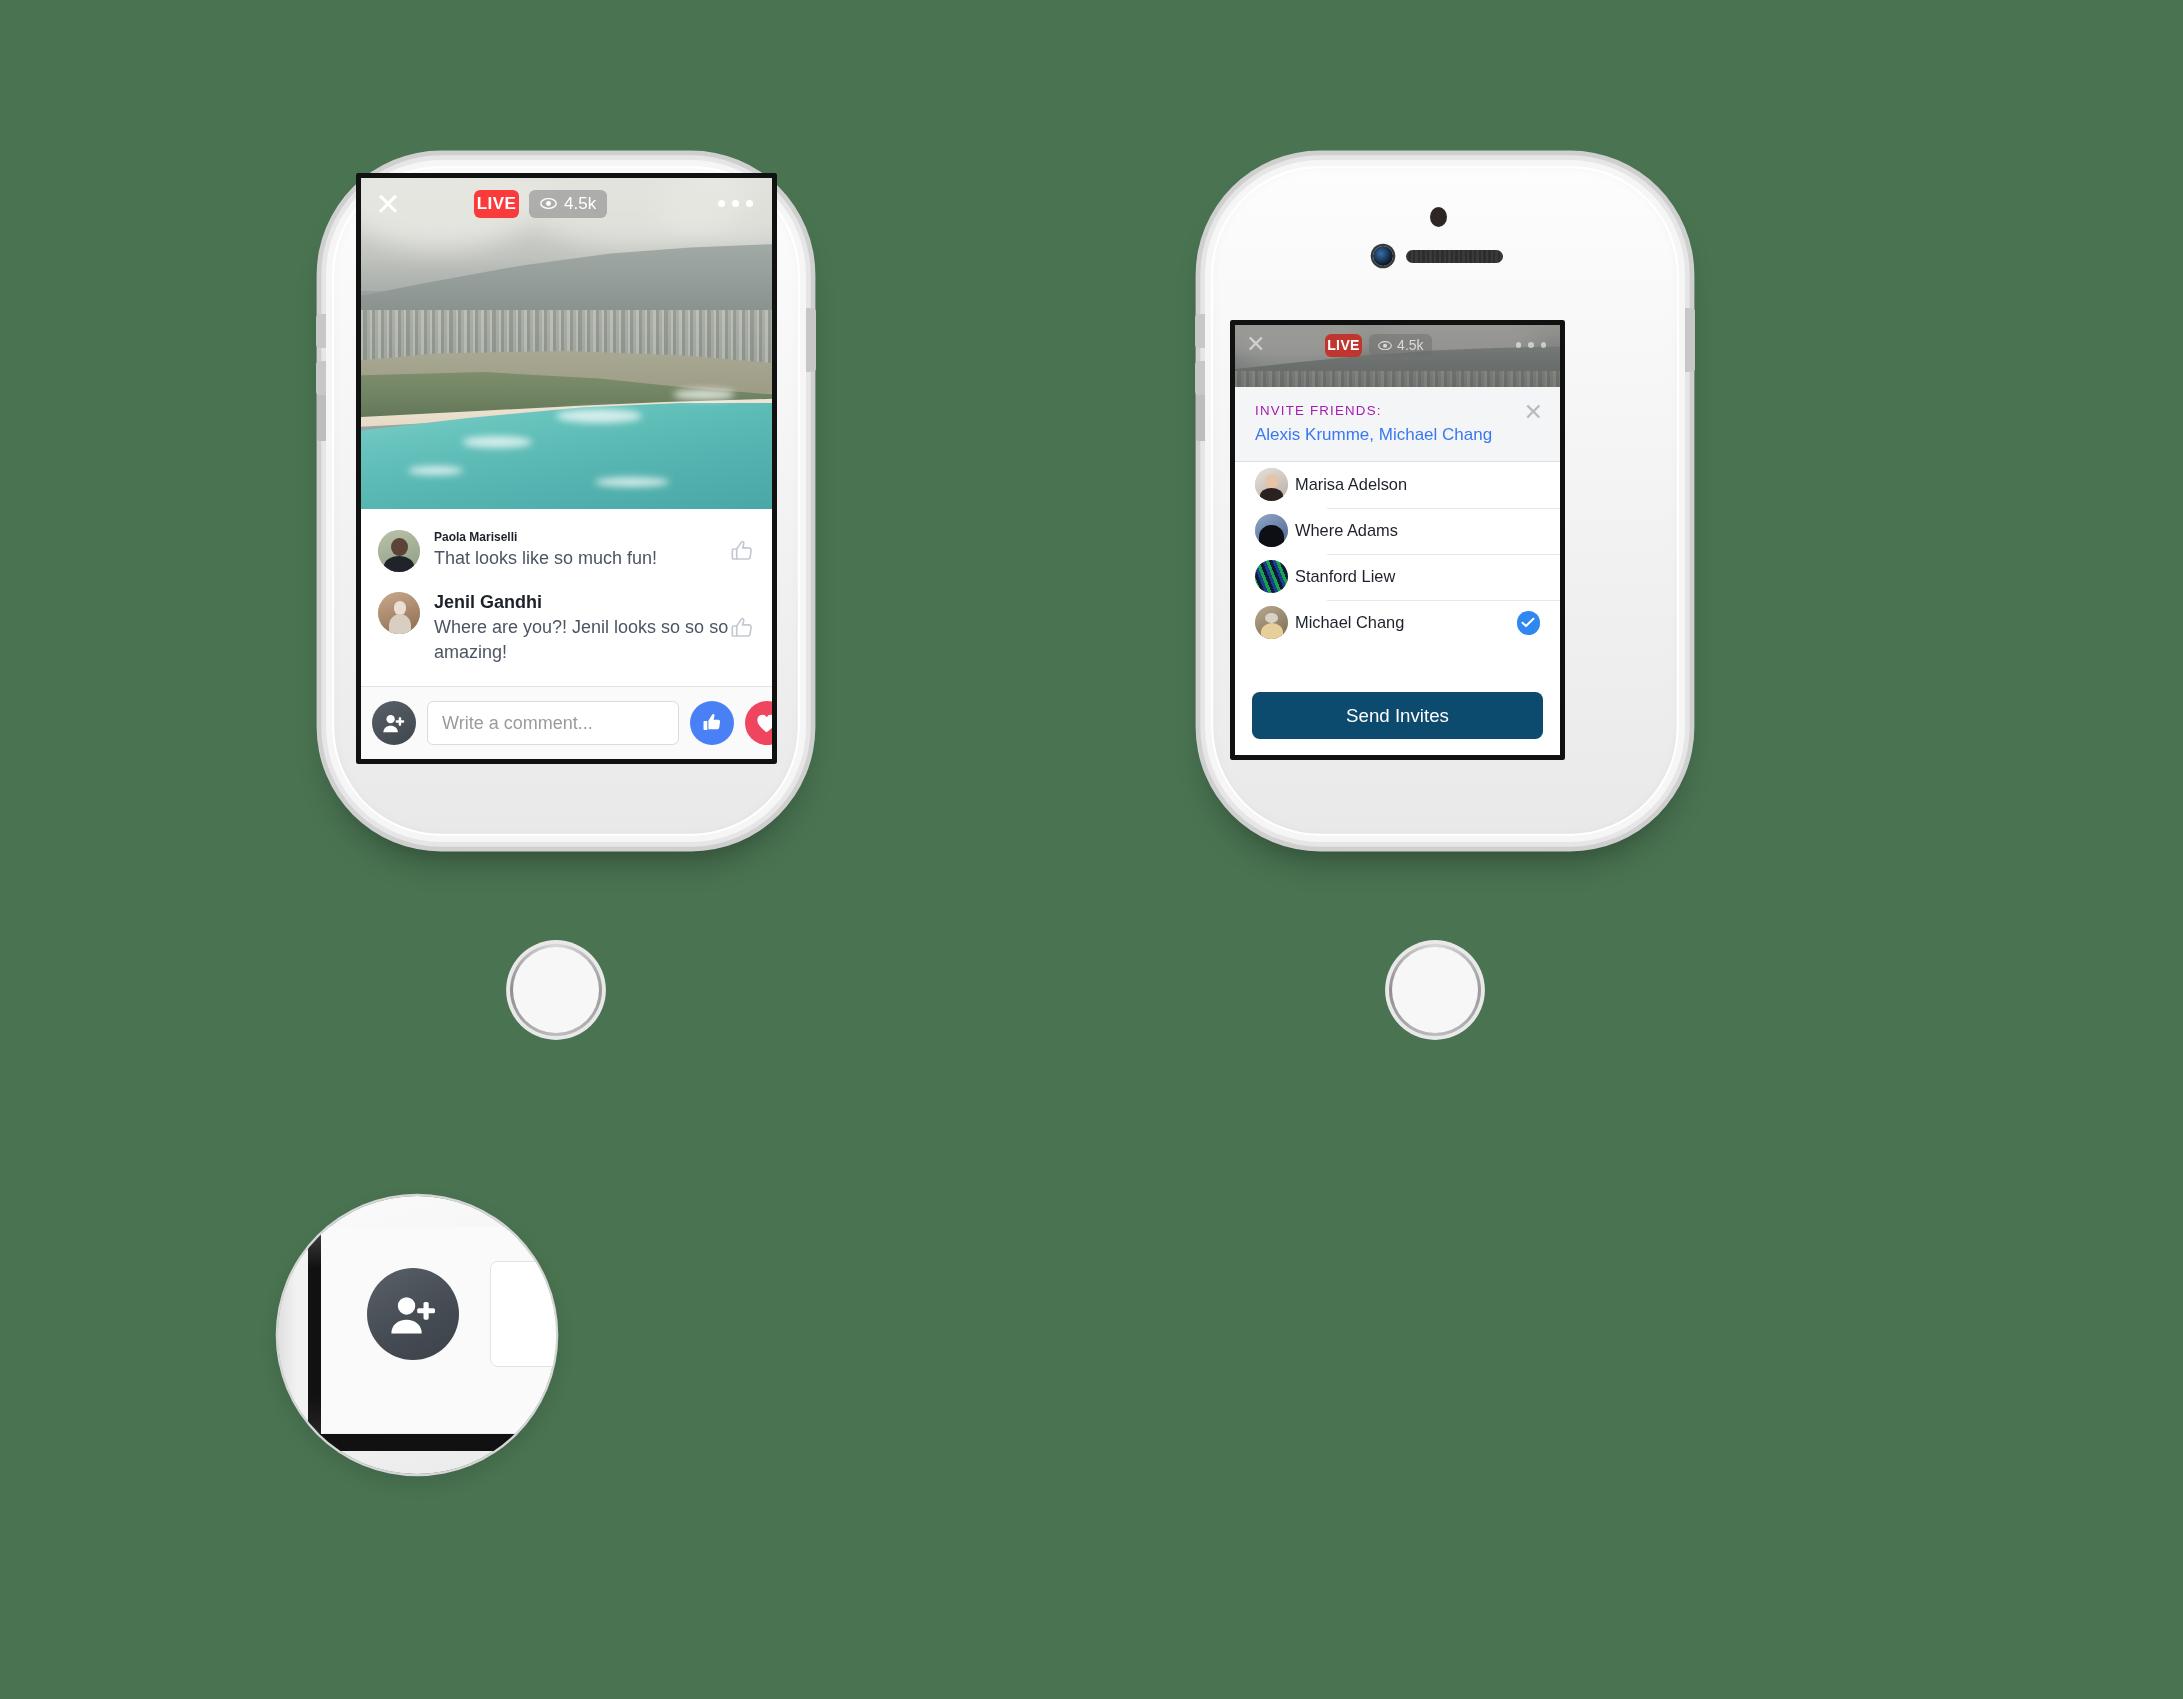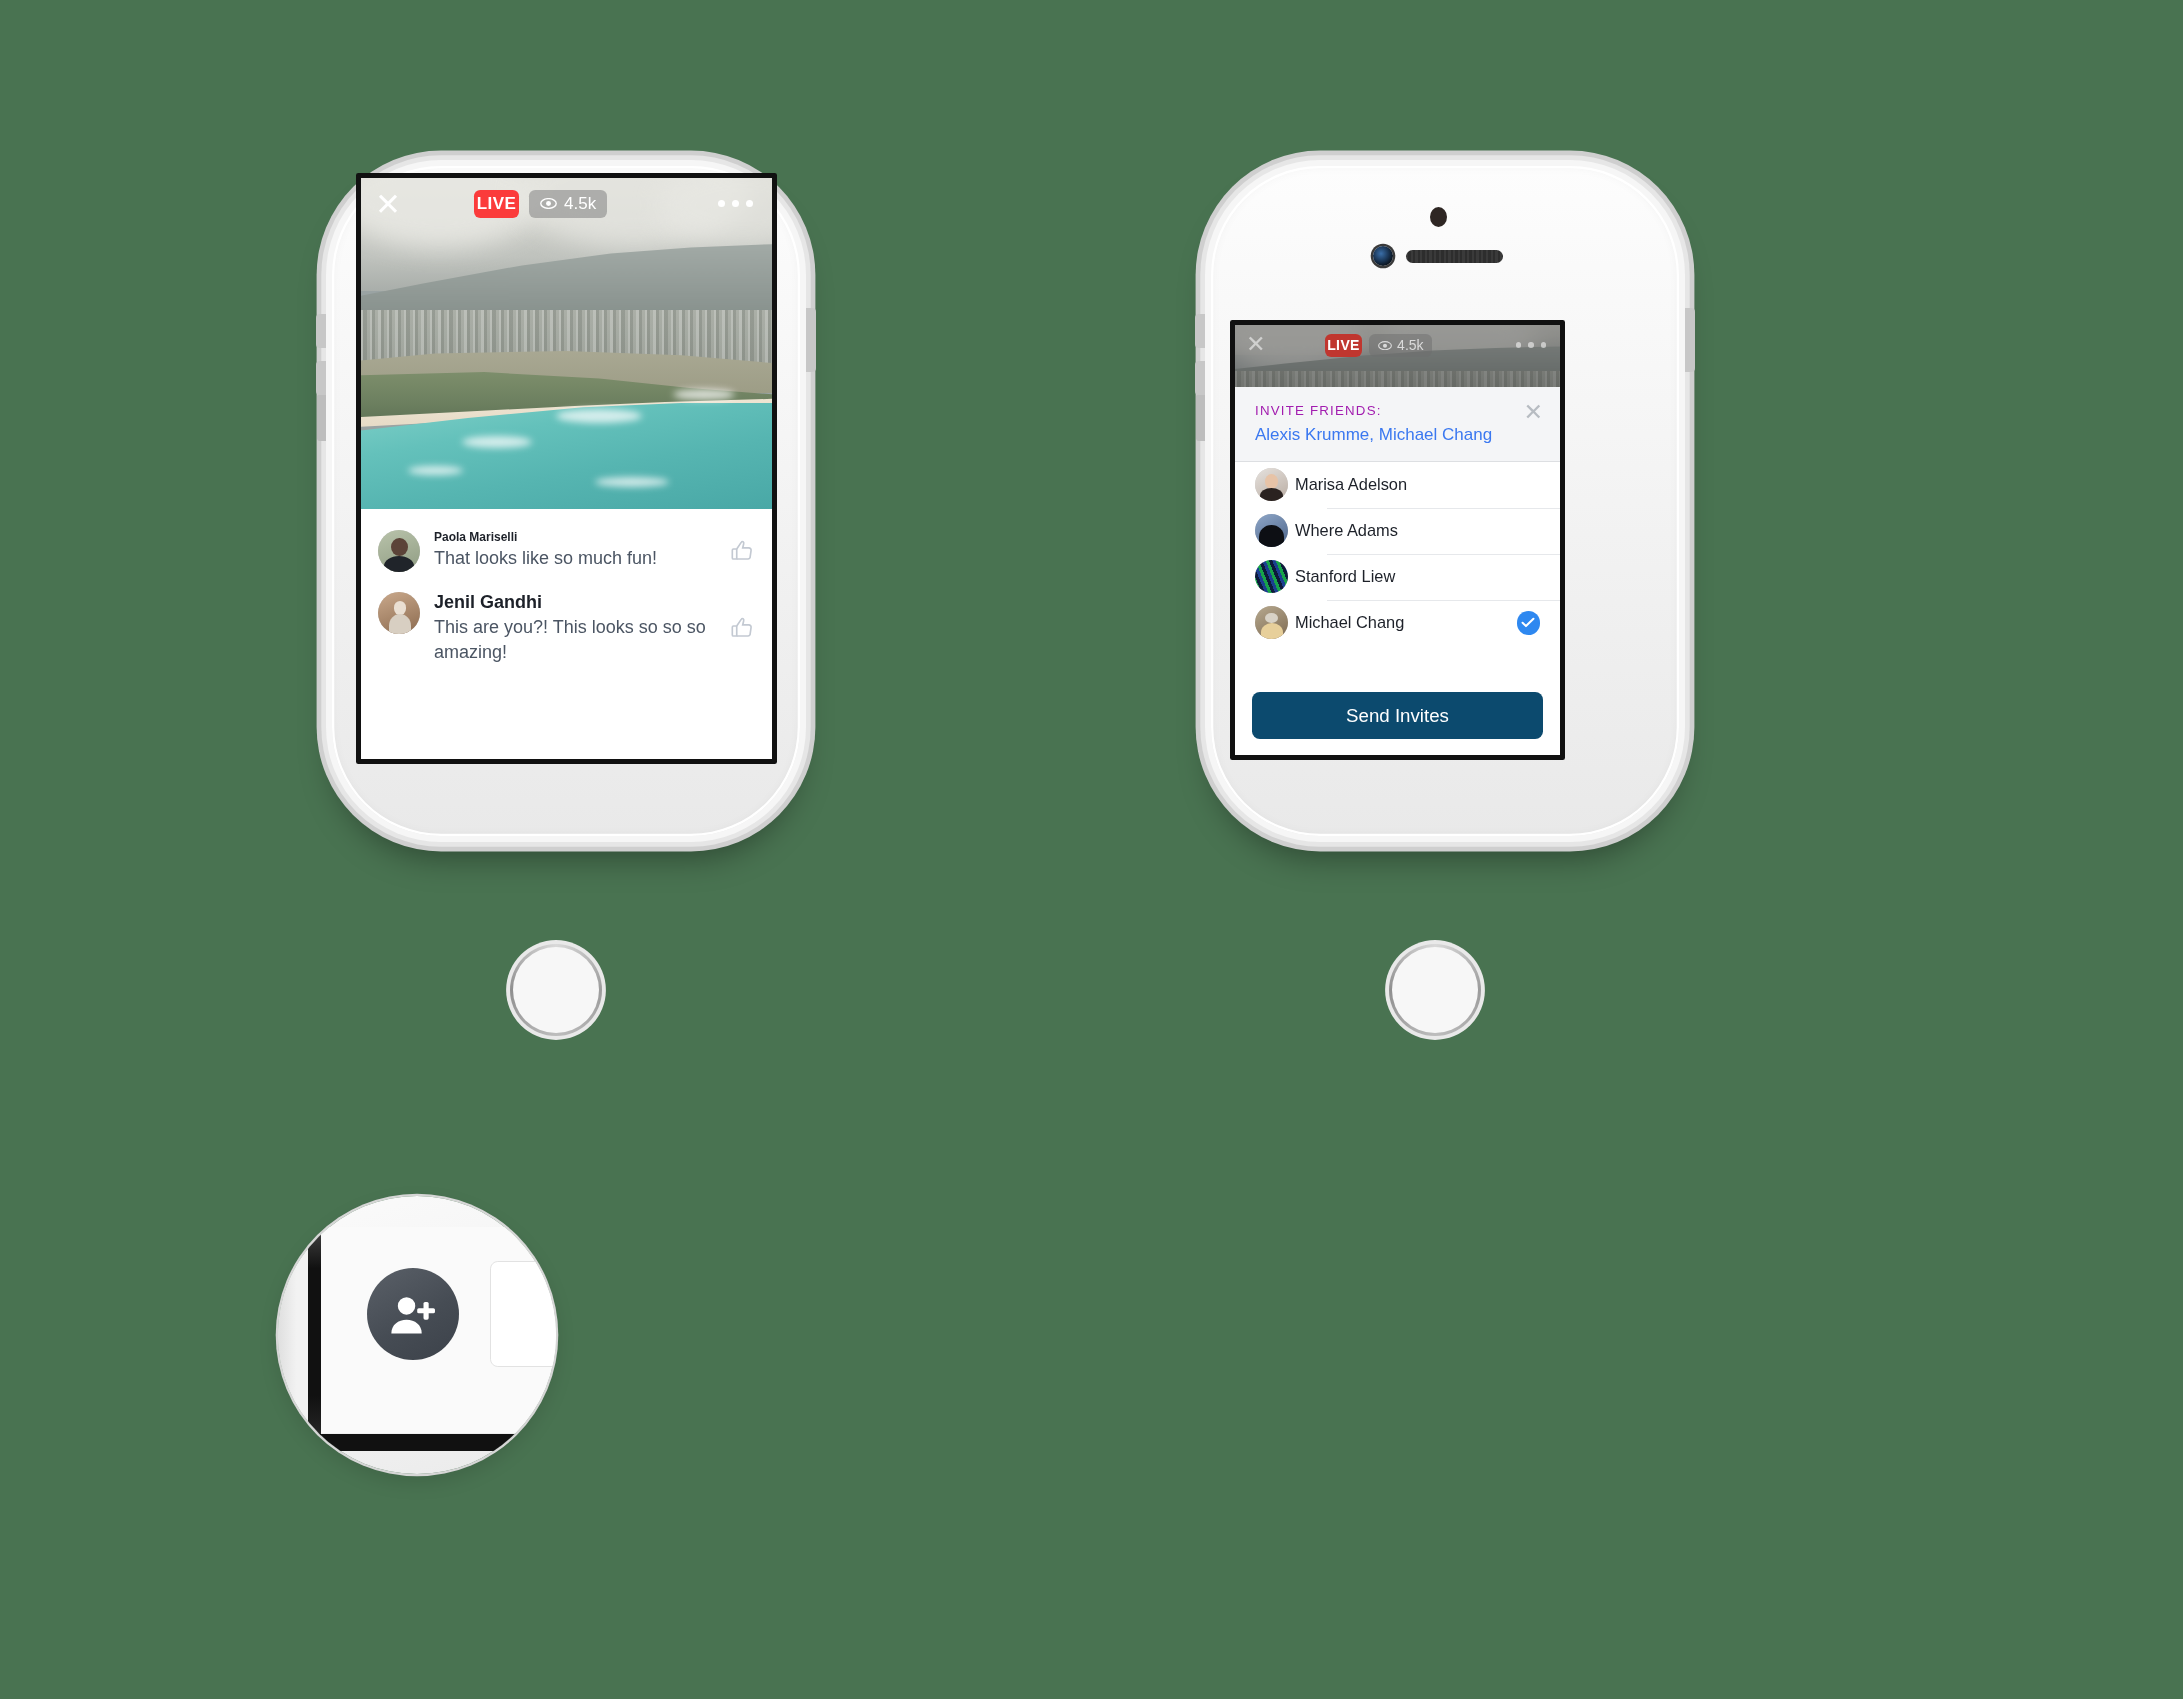--- a/index.html
+++ b/index.html
@@ -240,36 +240,58 @@
       </div>
 
       <div class="comment">
         <div class="avatar" style="width:42px;height:42px;">
           <div class="a-bg" style="background:linear-gradient(160deg,#caa98c 0%,#8b6a4e 100%);"></div>
           <div class="a-head" style="left:15.6px;top:9.4px;width:12.5px;height:13.3px;background:#eadfd2;"></div>
           <div class="a-body" style="left:11px;top:22px;width:22px;height:23.4px;background:#d8cfc2;"></div>
         </div>
         <div class="c-text">
           <div class="c-name" style="font-size:18px;">Jenil Gandhi</div>
-          <div class="c-msg" style="font-size:18px;line-height:1.35;margin-top:2.3px;">This are you?! This looks so so so amazing!</div>
+          <div class="c-msg" style="font-size:18px;line-height:1.35;margin-top:2.3px;">Where are you?! Jenil looks so so so amazing!</div>
         </div>
         <svg class="thumb-outline" width="26.5" height="26.5" viewBox="0 0 24 24" fill="none" stroke="#c3c9d2" stroke-width="1.5">
           <path d="M7 10v9H4a1 1 0 0 1-1-1v-7a1 1 0 0 1 1-1h3z"></path>
           <path d="M7 10l4.2-6.3c.3-.5 1-.6 1.5-.3.6.4.8 1.1.6 1.8L12.4 9H18a2 2 0 0 1 2 2.2l-.8 5.6A2 2 0 0 1 17.2 19H7"></path>
         </svg>
       </div>
 
       <div class="comment">
         
         
         
       </div>
 
     </div>
 
+    <div class="composer" style="height:73px;">
+      <div class="round-btn" style="width:44px;height:44px;background:linear-gradient(150deg,#5a6068,#3f454d);">
+        <svg width="23.4" height="20" viewBox="0 0 30 26" fill="#fff">
+          <circle cx="11" cy="8" r="5.4"></circle>
+          <path d="M1.6 25c0-5.2 4.2-8.4 9.4-8.4s9.4 3.2 9.4 8.4z"></path>
+          <rect x="21.5" y="5.5" width="3.2" height="11" rx="1"></rect>
+          <rect x="17.6" y="9.4" width="11" height="3.2" rx="1"></rect>
+        </svg>
+      </div>
+      <div class="comment-input" style="height:44px;font-size:18px;">Write a comment...</div>
+      <div class="round-btn btn-like" style="width:44px;height:44px;">
+        <svg width="23.4" height="23.4" viewBox="0 0 24 24" fill="#fff">
+          <path d="M7.5 10.2v9.3H4.6a1 1 0 0 1-1-1v-7.3a1 1 0 0 1 1-1h2.9z"></path>
+          <path d="M8.6 10L12.6 3.6c.35-.55 1.1-.7 1.65-.35.62.4.85 1.2.62 1.9L13.9 9.1h4.8a1.9 1.9 0 0 1 1.88 2.2l-.84 5.7a1.9 1.9 0 0 1-1.88 1.6H8.6z"></path>
+        </svg>
+      </div>
+      <div class="round-btn btn-heart" style="width:44px;height:44px;margin-right:-28px;">
+        <svg width="23.4" height="22" viewBox="0 0 24 22" fill="#fff">
+          <path d="M12 20.5S2.4 14.4 2.4 7.9A5.2 5.2 0 0 1 12 5.1 5.2 5.2 0 0 1 21.6 7.9C21.6 14.4 12 20.5 12 20.5z"></path>
+        </svg>
+      </div>
+    </div>
   </div>
 </div>
 
 <div class="lens" style="left:278px; top:1196px; width:278px; height:278px;">
   <div class="lens-inner">
     <div class="lens-phoneedge"></div>
     <div class="lens-white" style="left:30px; top:31px; right:0; bottom:41px;"></div>
     <div class="lens-black" style="left:30px; top:0; width:12.5px; height:100%; background:linear-gradient(180deg,#6a6a6a 0%,#111 26%,#111 72%,#3a3a3a 100%);"></div>
     <div class="lens-black" style="left:30px; bottom:23.4px; right:-15.6px; height:17px; background:#111;"></div>
     <div class="lens-circlebtn" style="left:89px; top:72px; width:92px; height:92px; display:flex; align-items:center; justify-content:center;">

